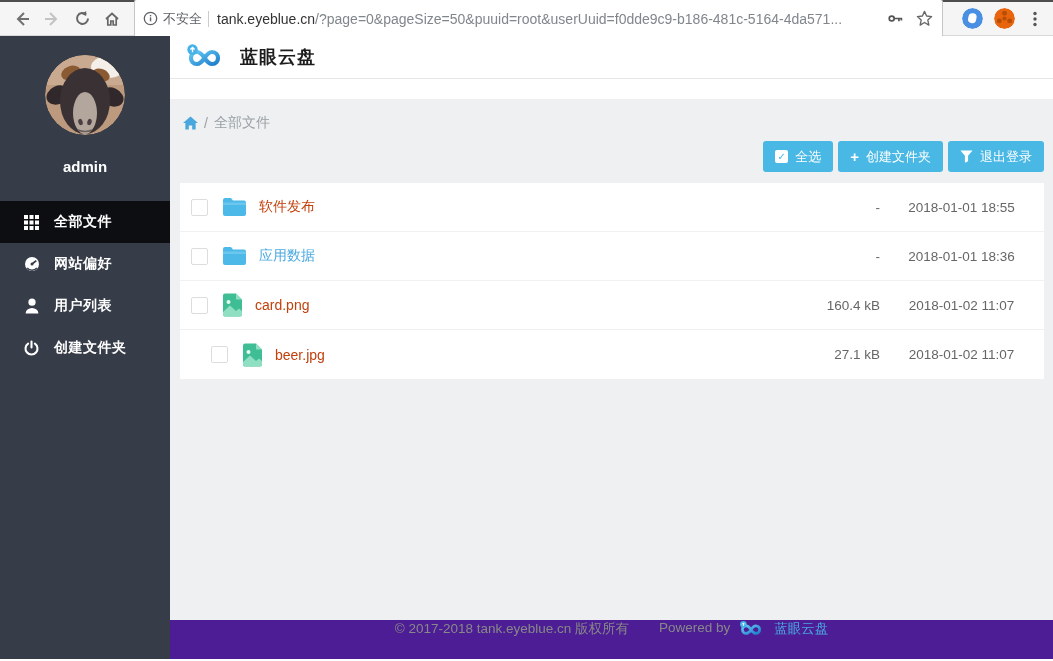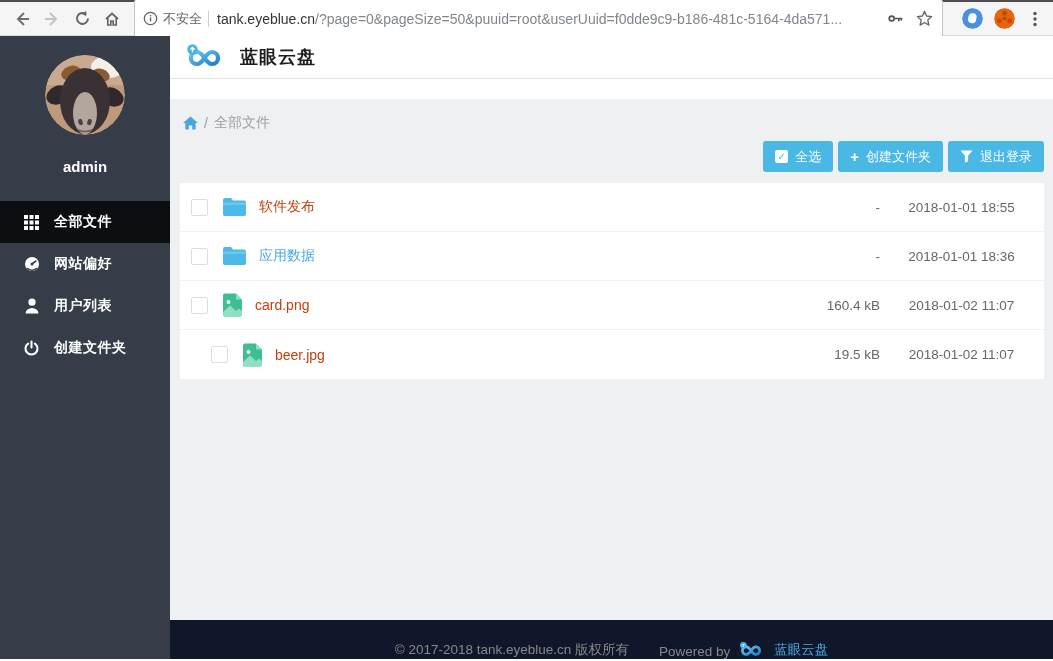--- a/index.html
+++ b/index.html
@@ -54,22 +54,22 @@
   .file-row{height:49px;display:flex;align-items:center;border-bottom:1px solid #f1f1f1;background:#fff;}
   .file-row:last-child{border-bottom:none;padding-left:20px;}
   .row-check{width:17px;height:17px;border:1px solid #ddd;border-radius:2px;background:#fff;margin-left:11px;flex-shrink:0;}
   .row-icon{margin-left:14px;flex-shrink:0;display:flex;}
   .row-name{margin-left:12px;font-size:14px;color:#c2410c;}
   .row-name.link{color:var(--link);}
   .row-spacer{flex:1;}
   .row-size{width:120px;text-align:right;font-size:13.5px;color:#666;flex-shrink:0;}
   .row-date{width:145px;text-align:center;font-size:13.5px;color:#666;margin-left:9px;margin-right:10px;flex-shrink:0;}
 
-  .footer{position:absolute;left:0;right:0;bottom:0;height:39px;background:#0f172a;
-    display:flex;align-items:flex-end;justify-content:center;gap:8px;font-size:13.5px;color:#888;}
+  .footer{position:absolute;left:0;right:0;bottom:0;height:39px;background:#4c1d95;
+    display:flex;align-items:flex-start;justify-content:center;gap:8px;font-size:13.5px;color:#888;}
   .footer .copyright{margin-right:22px;}
   .footer .brand{color:var(--link);}
 </style>
 </head>
 <body>
 
 <div class="chrome">
   <div class="nav-btn">
     <svg width="18" height="18" viewBox="0 0 18 18">
         <path d="M11 3 L5 9 L11 15 M5 9 H16" stroke="#707070" stroke-width="2" fill="none"></path>
@@ -298,21 +298,21 @@
           <span class="row-icon">
               <svg width="21" height="24" viewBox="0 0 21 24">
                 <path d="M1 2.5 a2 2 0 0 1 2-2 H14 L20 6.5 V21.5 a2 2 0 0 1 -2 2 H3 a2 2 0 0 1 -2-2 Z" fill="#3fbd94"></path>
                 <path d="M14 0.5 L20 6.5 H14 Z" fill="#8fdfc3"></path>
                 <circle cx="6.5" cy="9" r="2" fill="#eafaf3"></circle>
                 <path d="M1 19 L8 12.5 L14 18 L17 15.5 L20 18 V21.5 a2 2 0 0 1 -2 2 H3 a2 2 0 0 1 -2-2 Z" fill="#8fdfc3"></path>
               </svg>
             </span>
           <span class="row-name">beer.jpg</span>
           <div class="row-spacer"></div>
-          <span class="row-size">19.5 kB</span>
+          <span class="row-size">27.1 kB</span>
           <span class="row-date">2018-01-02 11:07</span>
         </div>
       </div>
 
       <div class="footer">
         <span class="copyright">© 2017-2018 tank.eyeblue.cn 版权所有</span>
         <span>Powered by</span>
         <svg width="28" height="18" viewBox="0 0 44 28">
           <defs>
               <linearGradient id="lg2" x1="0" y1="0" x2="1" y2="1">

